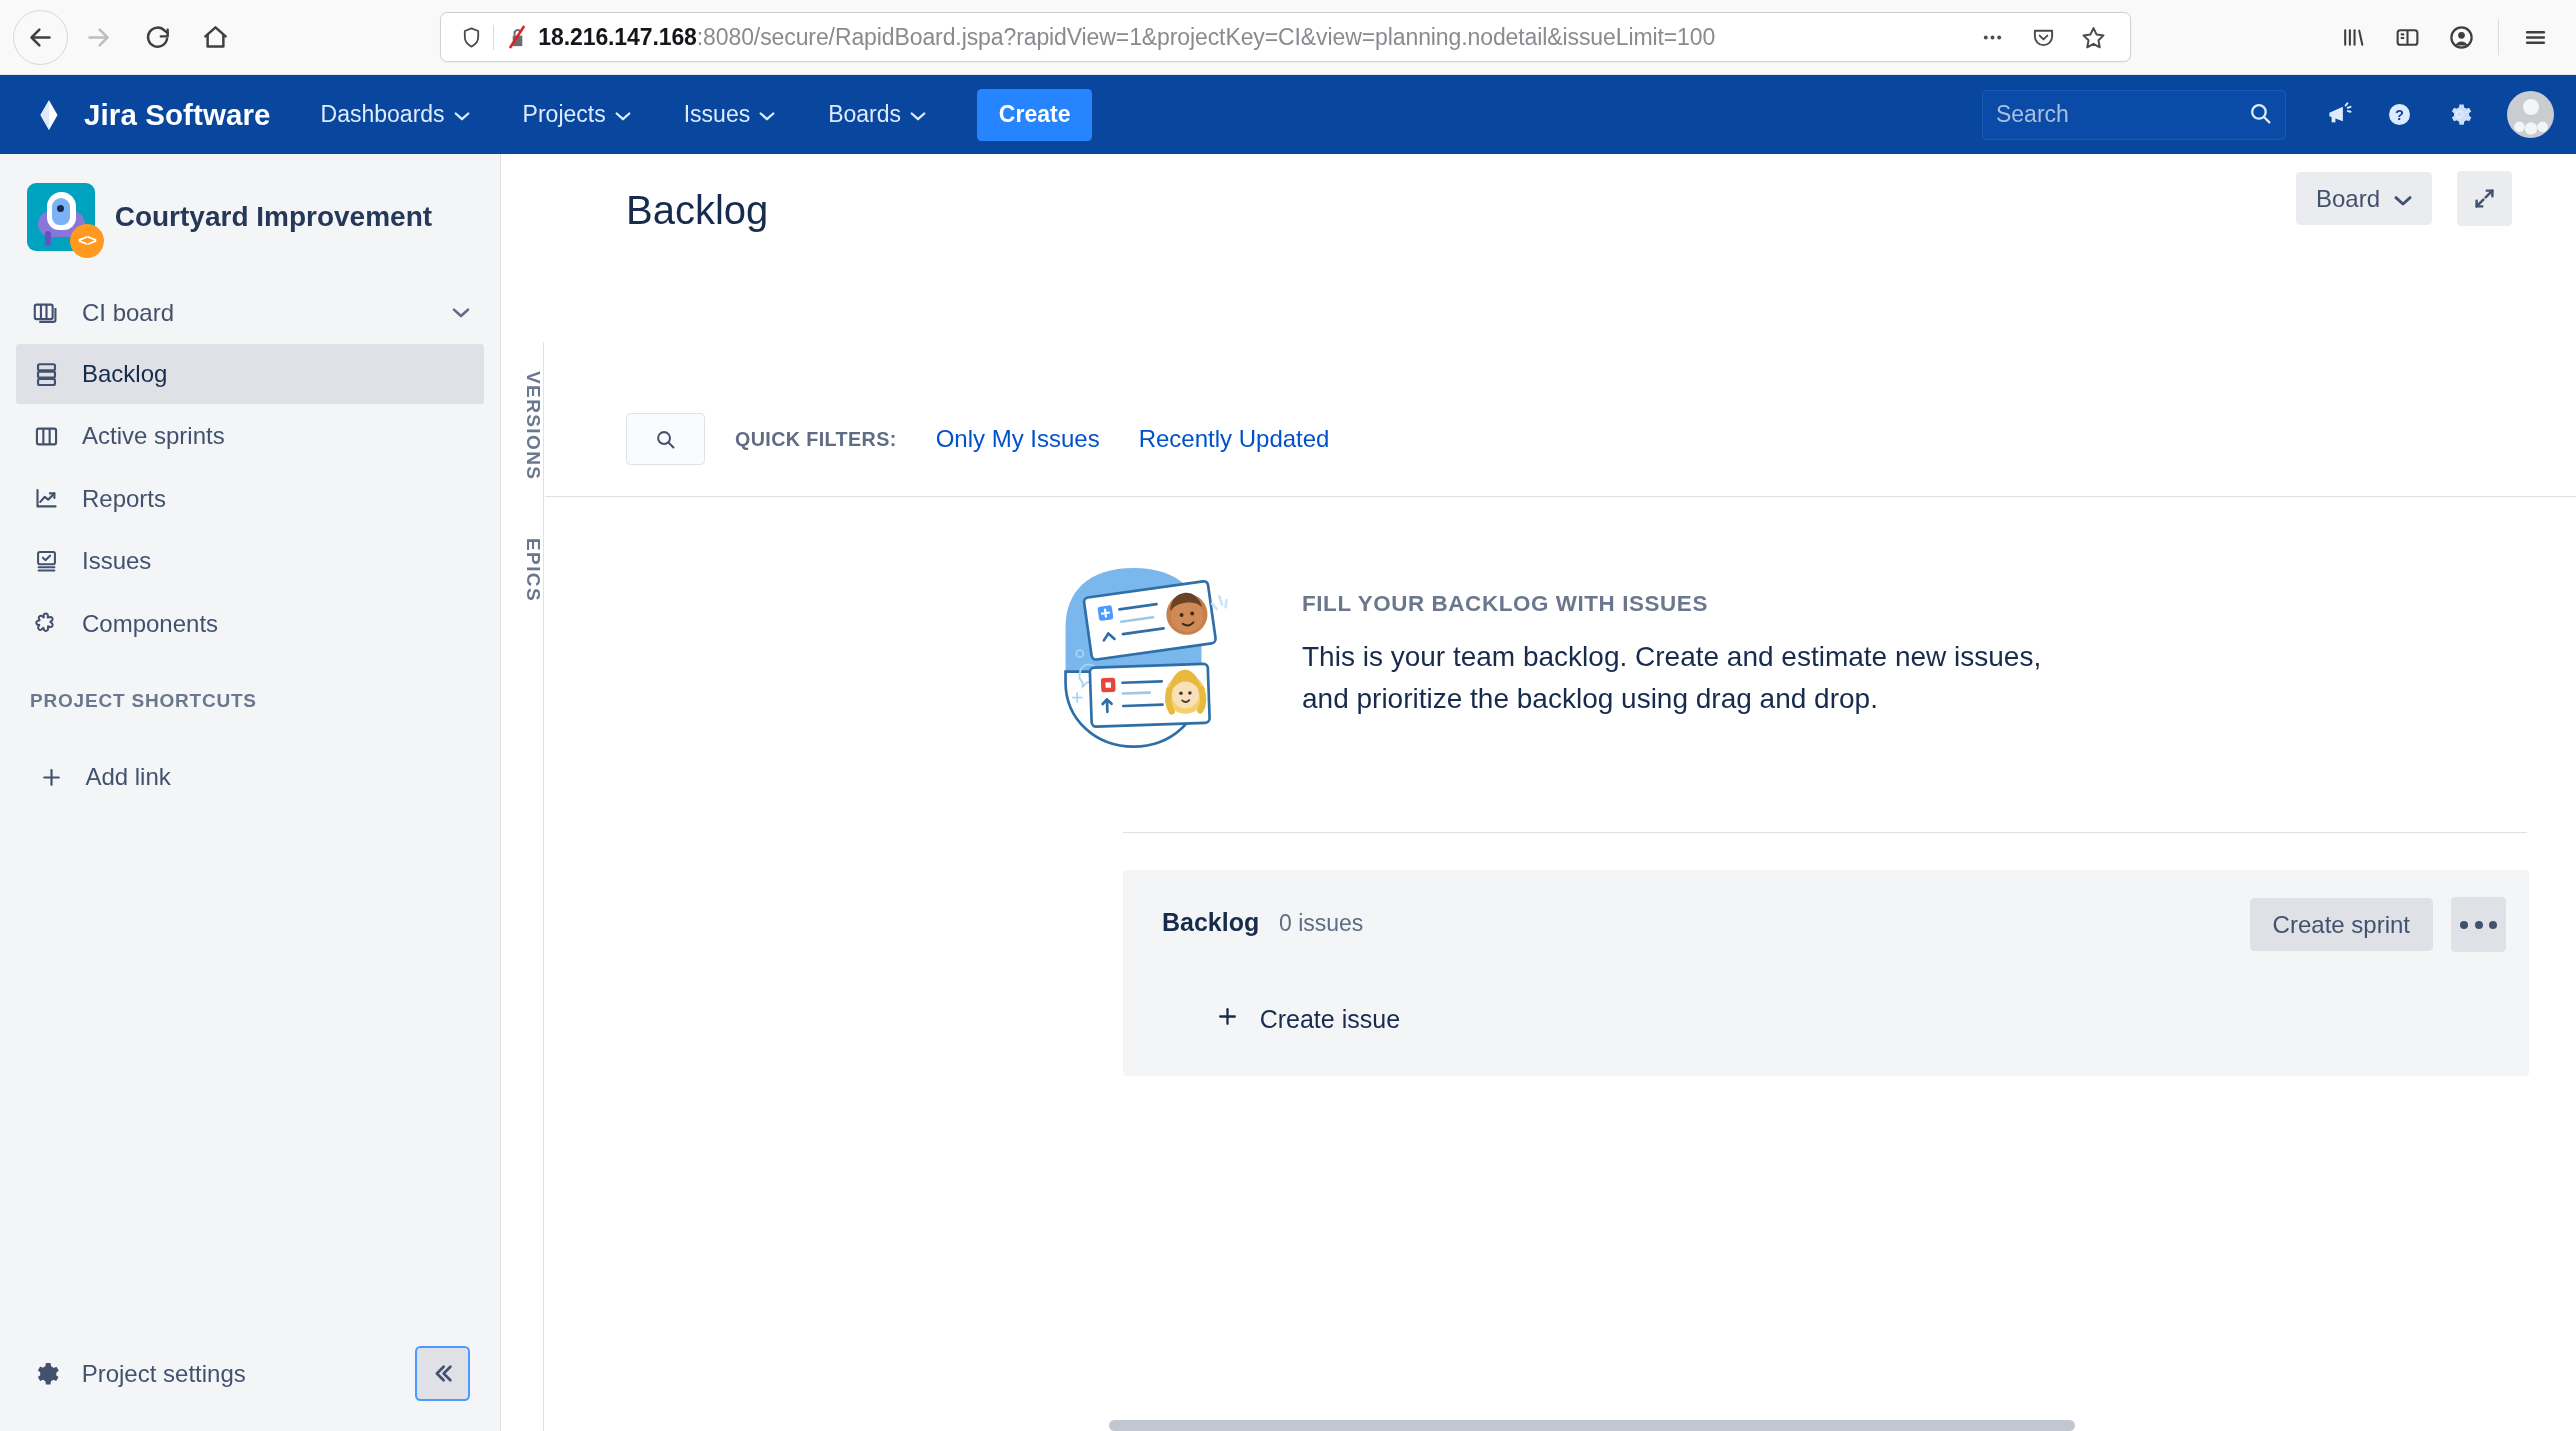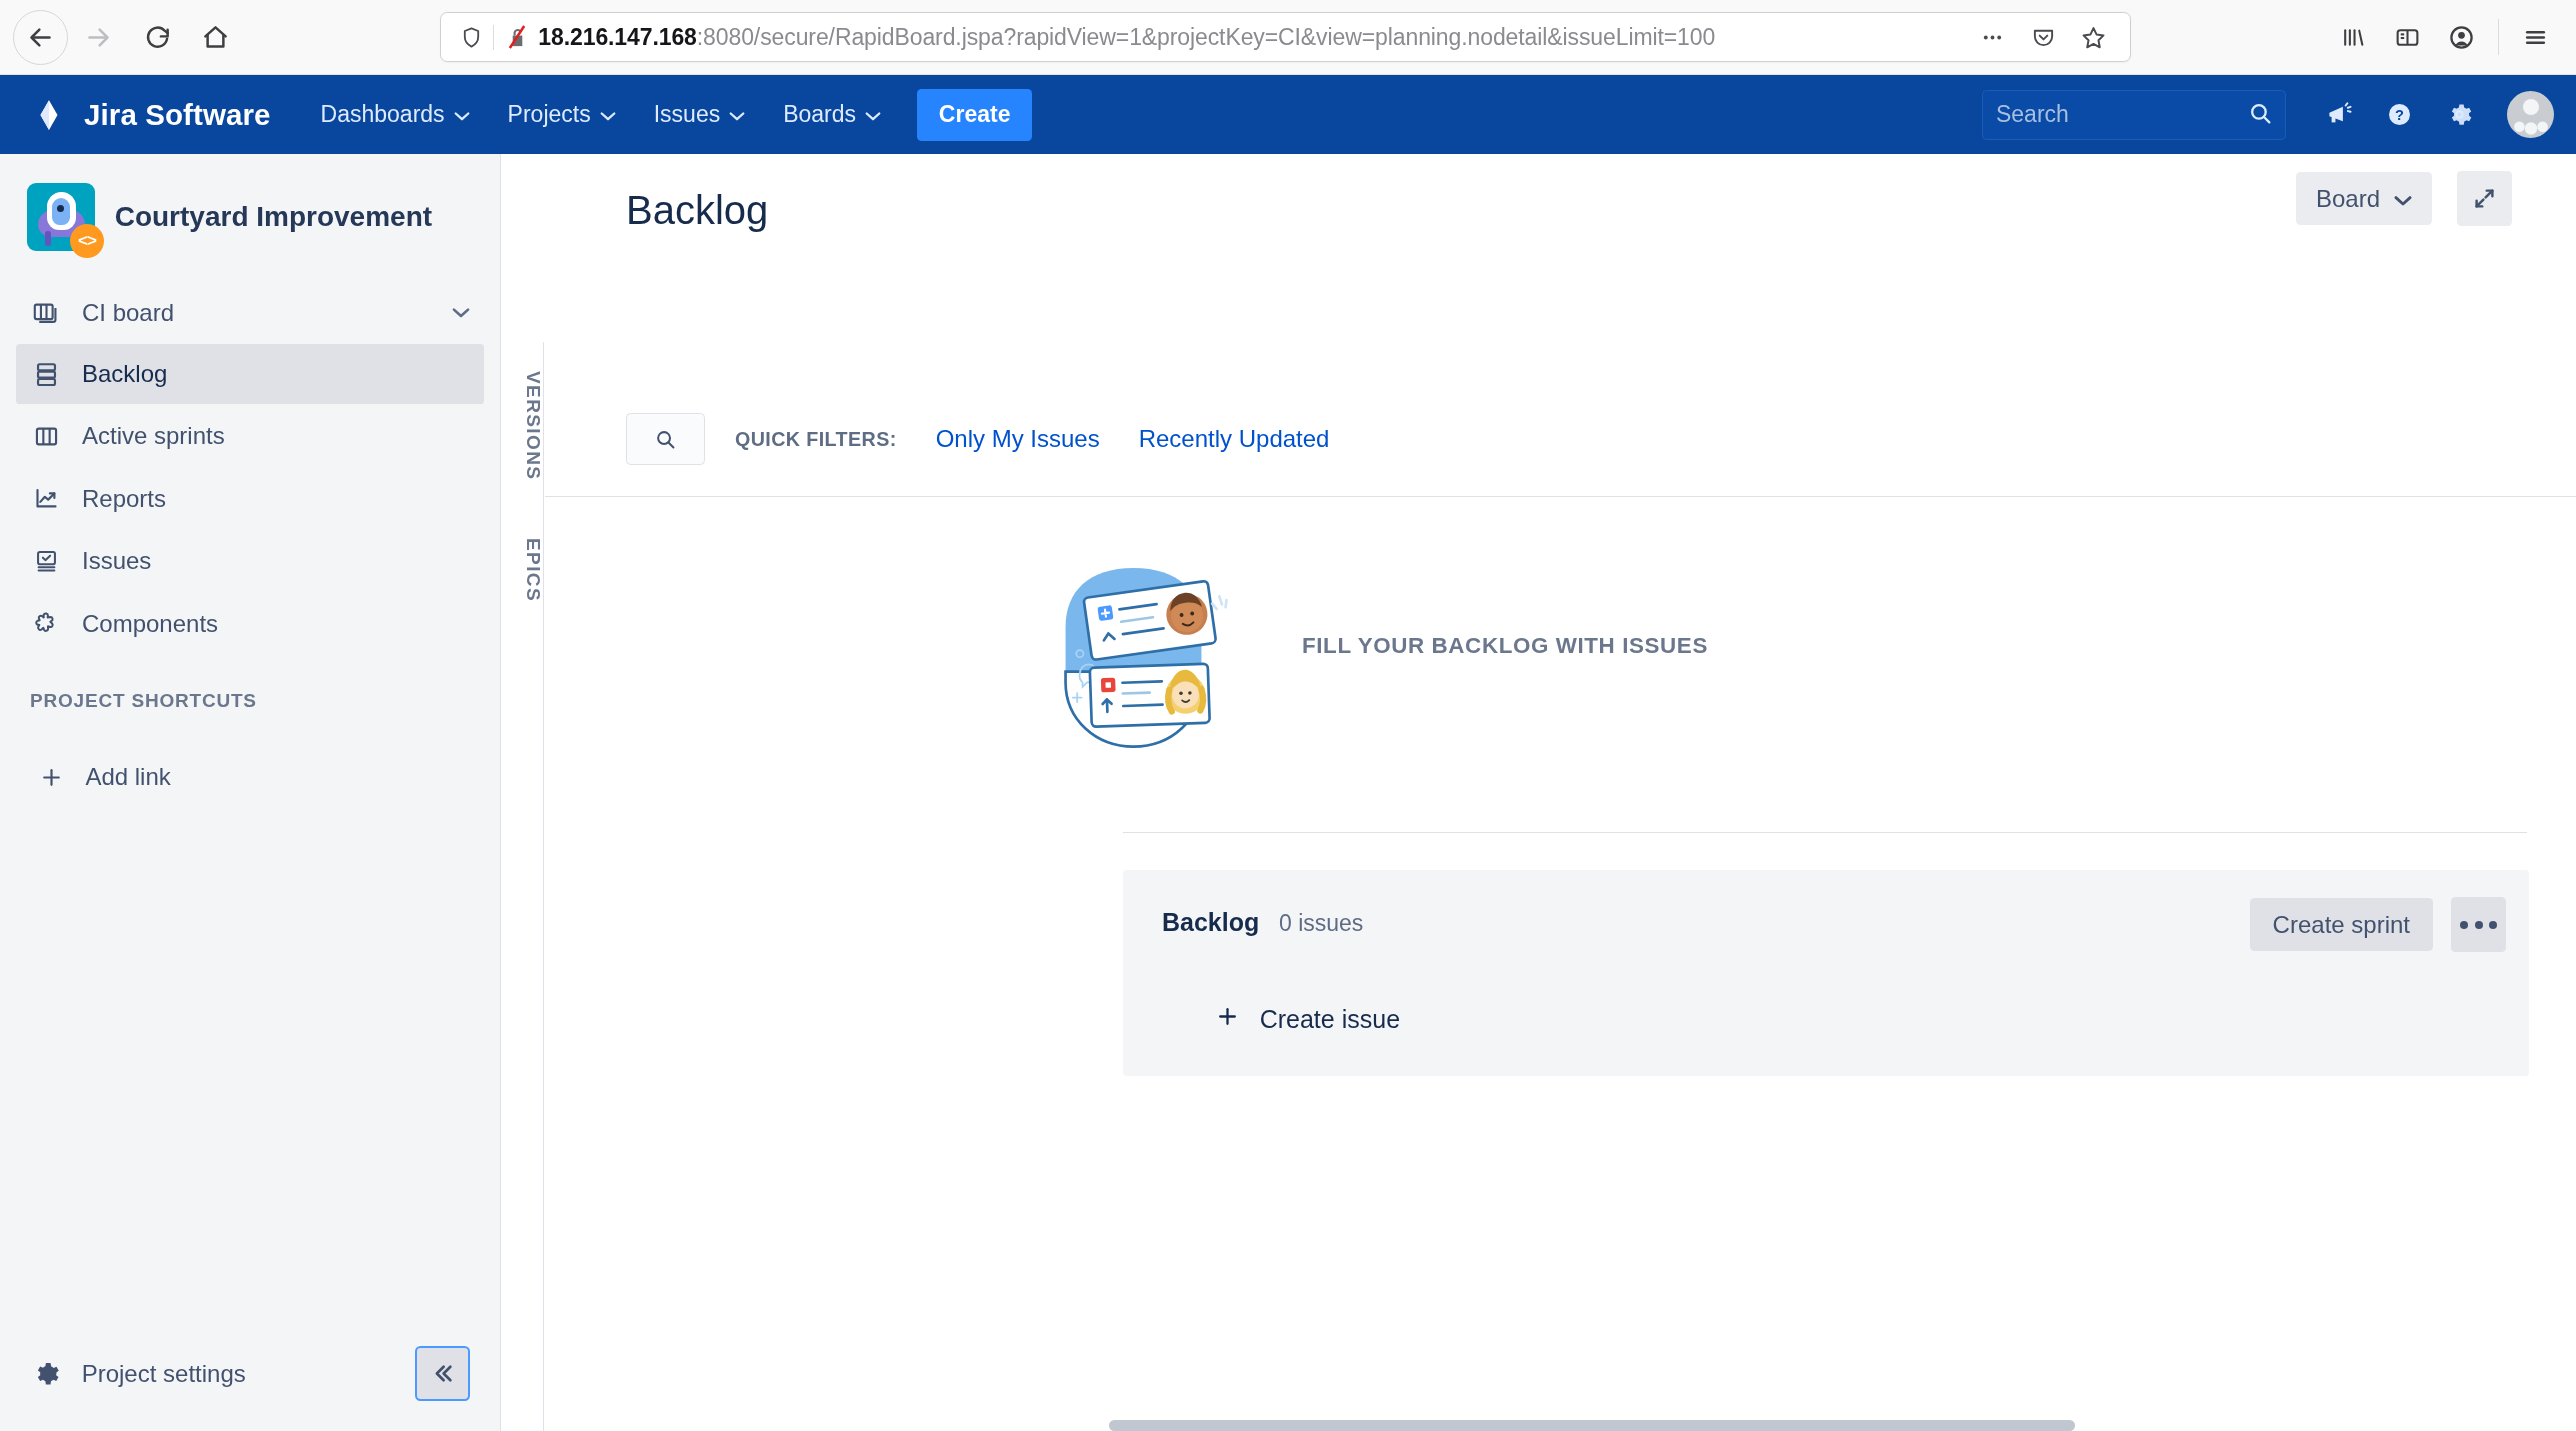--- a/index.html
+++ b/index.html
@@ -56,21 +56,21 @@
 
   
   .jira-nav {
     position: absolute; top: 75px; left: 0; width: 2576px; height: 79px;
     background: #0747a6; 
     background: #09479f;
     display: flex; align-items: center;
   }
   .logo-wrap { display:flex; align-items:center; gap: 18px; padding-left: 32px; }
   .logo-text { color:#fff; font-size: 29.5px; font-weight: 600; letter-spacing: 0.1px; }
-  .nav-items { display:flex; align-items:center; margin-left: 34px; gap: 6px; }
+  .nav-items { display:flex; align-items:center; margin-left: 34px; gap: 21px; }
   .nav-item {
     color:#deebff; font-size: 23px; padding: 12.5px 16px; border-radius: 3.6px;
     display:flex; align-items:center; gap:9px; white-space: nowrap;
   }
   .caret { display:inline-block; }
   .create-btn {
     margin-left: 14.3px;
     background:#2684ff; color:#ffffff; font-size: 23px; font-weight: 700;
     padding: 12.5px 21.5px; border-radius: 4.5px;
   }
@@ -633,20 +633,24 @@
             <circle cx="172" cy="72" r="2.2" fill="#3b2a1c"></circle>
             <circle cx="184" cy="72" r="2.2" fill="#3b2a1c"></circle>
             <path d="M172 82q6 5 12 0" fill="none" stroke="#3b2a1c" stroke-width="2.2" stroke-linecap="round"></path>
           </g>
 
           <path d="M214 44l3 9M222 48l-1 8M206 52l5 6" stroke="#cfe4f6" stroke-width="3" stroke-linecap="round"></path>
         </svg>
       </div>
       <div class="empty-copy">
         <div class="empty-text-title">FILL YOUR BACKLOG WITH ISSUES</div>
+        <div class="empty-text-body">
+          <div>This is your team backlog. Create and estimate new issues,</div>
+          <div>and prioritize the backlog using drag and drop.</div>
+        </div>
       </div>
     </div>
 
     <div class="divider-mid"></div>
 
     <div class="backlog-card">
       <div class="backlog-head">
         <span class="backlog-name">Backlog</span>
         <span class="backlog-count">0 issues</span>
       </div>

